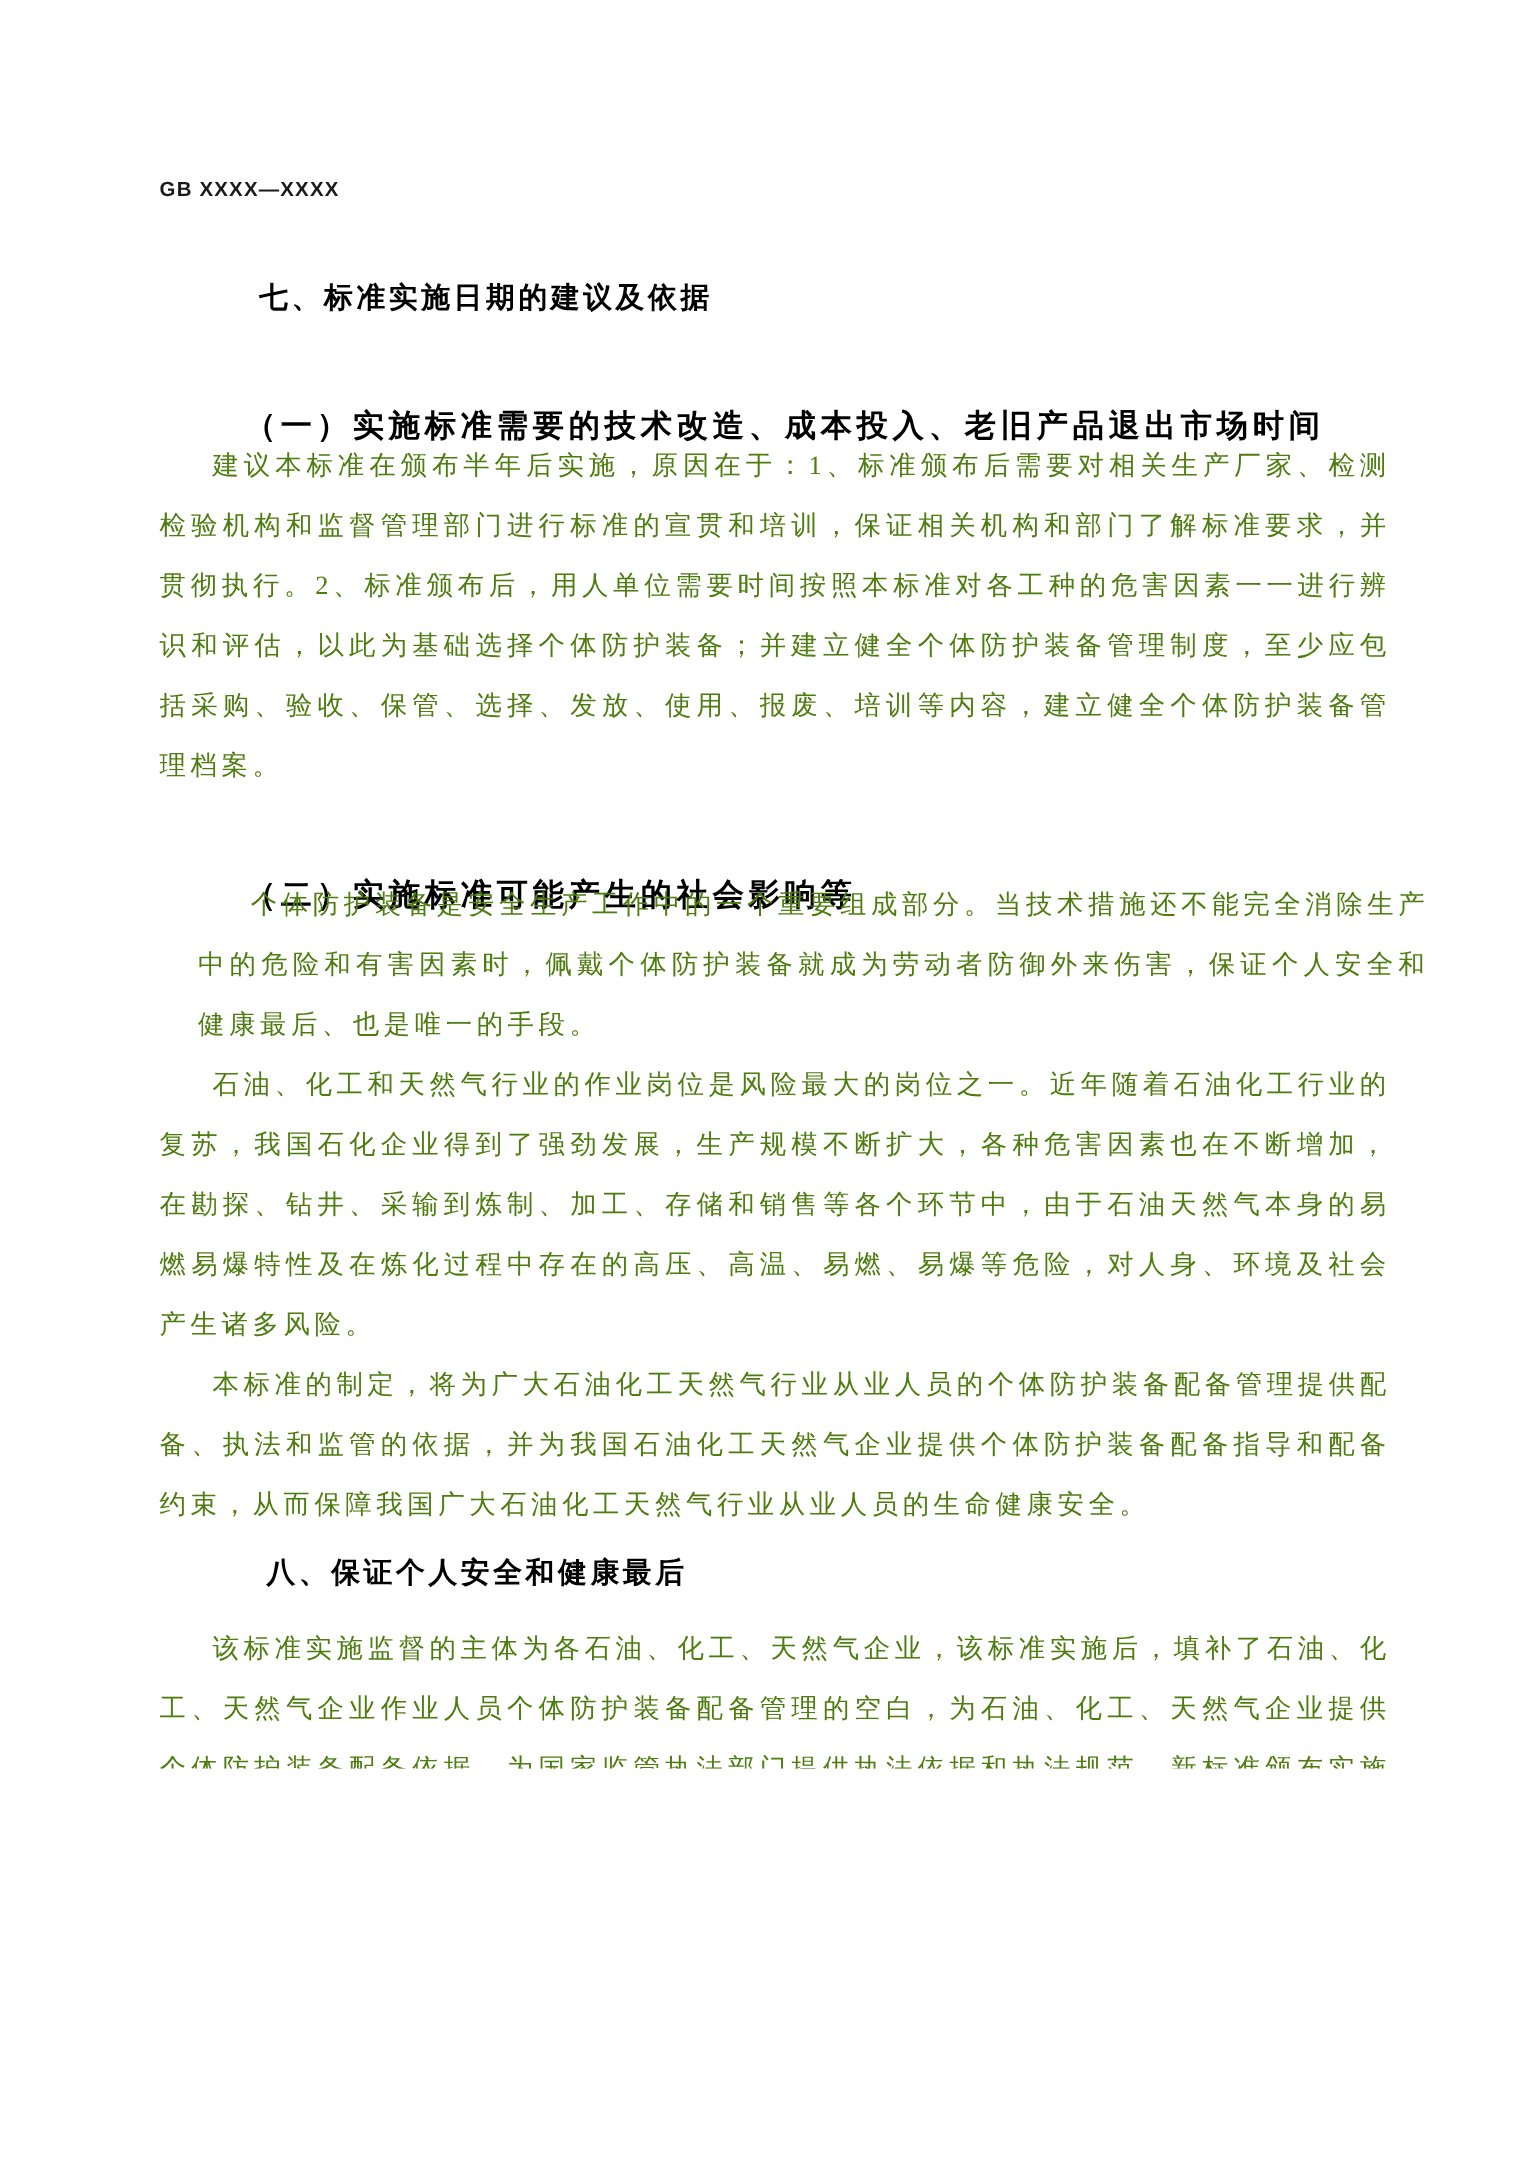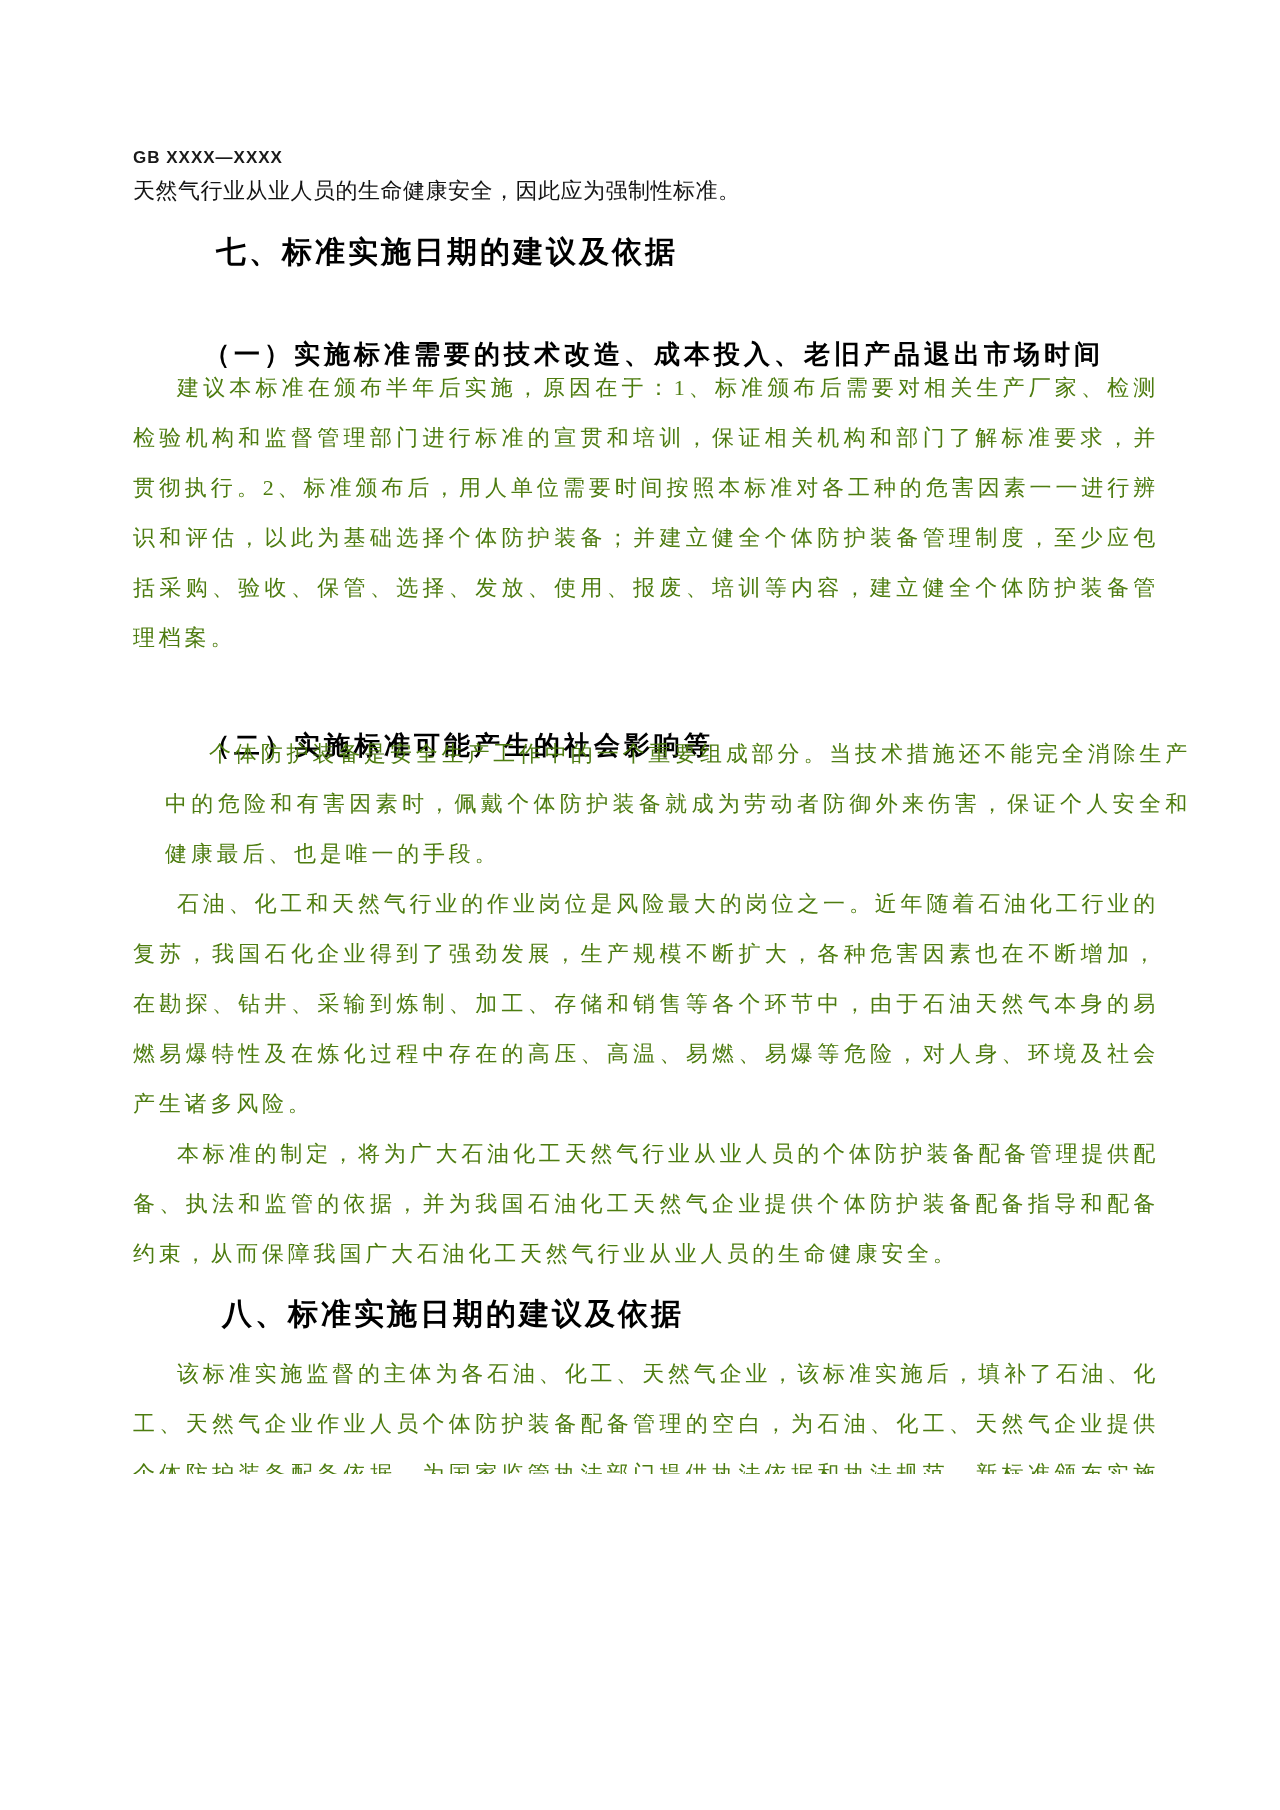--- a/index.html
+++ b/index.html
@@ -29,21 +29,21 @@
   .intro-line {
     left: 133px; top: 176px;
     width: 1030px;
     font-size: 22px;
     line-height: 30px;
     letter-spacing: 0.5px;
   }
   .h1 {
     font-family: "Liberation Sans", "DejaVu Sans", sans-serif;
     font-weight: bold;
-    font-size: 30px;
+    font-size: 24px;
     letter-spacing: 3px;
     color: #000000;
     white-space: nowrap;
   }
   .h1.seven { left: 216px; top: 232px; }
   .h1.eight { left: 222px; top: 1294px; }
   .h2 {
     font-family: "Liberation Sans", "DejaVu Sans", sans-serif;
     font-weight: bold;
     font-size: 26px;
@@ -95,37 +95,36 @@
     white-space: nowrap;
   }
 </style>
 </head>
 <body>
 
 <div class="page">
 
   <div class="abs standard-code">GB XXXX—XXXX</div>
 
-  <div class="abs intro-line">天然气行业从业人员的生命健康安全，因此应为强制性标准。</div>
 
   <div class="abs h1 seven">七、标准实施日期的建议及依据</div>
 
   <div class="abs h2 one">（一）实施标准需要的技术改造、成本投入、老旧产品退出市场时间</div>
 
   <div class="abs para p1">建议本标准在颁布半年后实施，原因在于：1、标准颁布后需要对相关生产厂家、检测检验机构和监督管理部门进行标准的宣贯和培训，保证相关机构和部门了解标准要求，并贯彻执行。2、标准颁布后，用人单位需要时间按照本标准对各工种的危害因素一一进行辨识和评估，以此为基础选择个体防护装备；并建立健全个体防护装备管理制度，至少应包括采购、验收、保管、选择、发放、使用、报废、培训等内容，建立健全个体防护装备管理档案。</div>
 
   <div class="abs h2 two">（二）实施标准可能产生的社会影响等</div>
 
   <div class="abs para p2">个体防护装备是安全生产工作中的一个重要组成部分。当技术措施还不能完全消除生产中的危险和有害因素时，佩戴个体防护装备就成为劳动者防御外来伤害，保证个人安全和健康最后、也是唯一的手段。</div>
 
   <div class="abs para p3">石油、化工和天然气行业的作业岗位是风险最大的岗位之一。近年随着石油化工行业的复苏，我国石化企业得到了强劲发展，生产规模不断扩大，各种危害因素也在不断增加，在勘探、钻井、采输到炼制、加工、存储和销售等各个环节中，由于石油天然气本身的易燃易爆特性及在炼化过程中存在的高压、高温、易燃、易爆等危险，对人身、环境及社会产生诸多风险。</div>
 
   <div class="abs para p4">本标准的制定，将为广大石油化工天然气行业从业人员的个体防护装备配备管理提供配备、执法和监管的依据，并为我国石油化工天然气企业提供个体防护装备配备指导和配备约束，从而保障我国广大石油化工天然气行业从业人员的生命健康安全。</div>
 
-  <div class="abs h1 eight">八、标准实施日期的建议及依据</div>
+  <div class="abs h1 eight">八、保证个人安全和健康最后</div>
 
   <div class="abs para p5">该标准实施监督的主体为各石油、化工、天然气企业，该标准实施后，填补了石油、化工、天然气企业作业人员个体防护装备配备管理的空白，为石油、化工、天然气企业提供个体防护装备配备依据，为国家监管执法部门提供执法依据和执法规范。新标准颁布实施后，石油、化工、天然气用人单位应将本标准作为个体防护装备配备的总体配备依据，监督管理部门应将本标准作为总体执法依据和执法规范，对石油、化工、天然气用人单位个体防护装备的配备及管理进行监督管理。</div>
 
   <div class="abs page-number">69</div>
 
   <div class="abs watermark">
     <svg class="watermark-icon" viewBox="0 0 120 100" xmlns="http://www.w3.org/2000/svg">
 
       <ellipse cx="38" cy="30" rx="29" ry="24" fill="#fefefe" stroke="#aeaeae" stroke-width="3"></ellipse>
       <path d="M22 50 L13 64 L33 55 Z" fill="#fefefe" stroke="#aeaeae" stroke-width="3" stroke-linejoin="round"></path>

